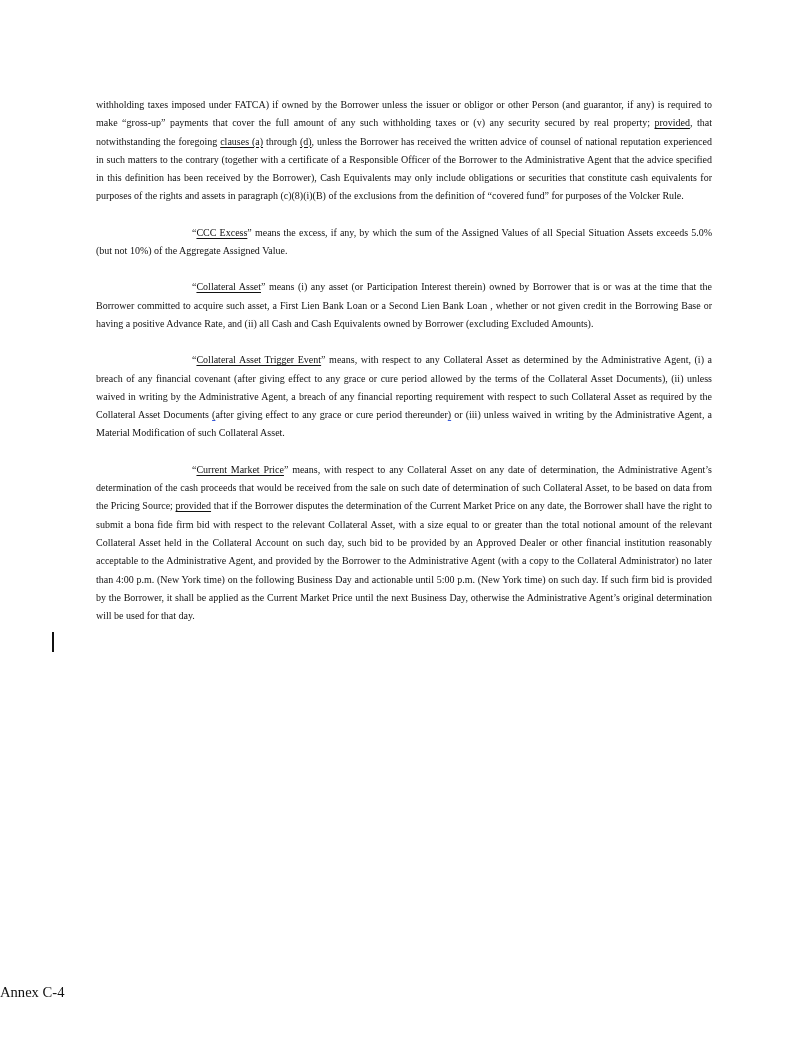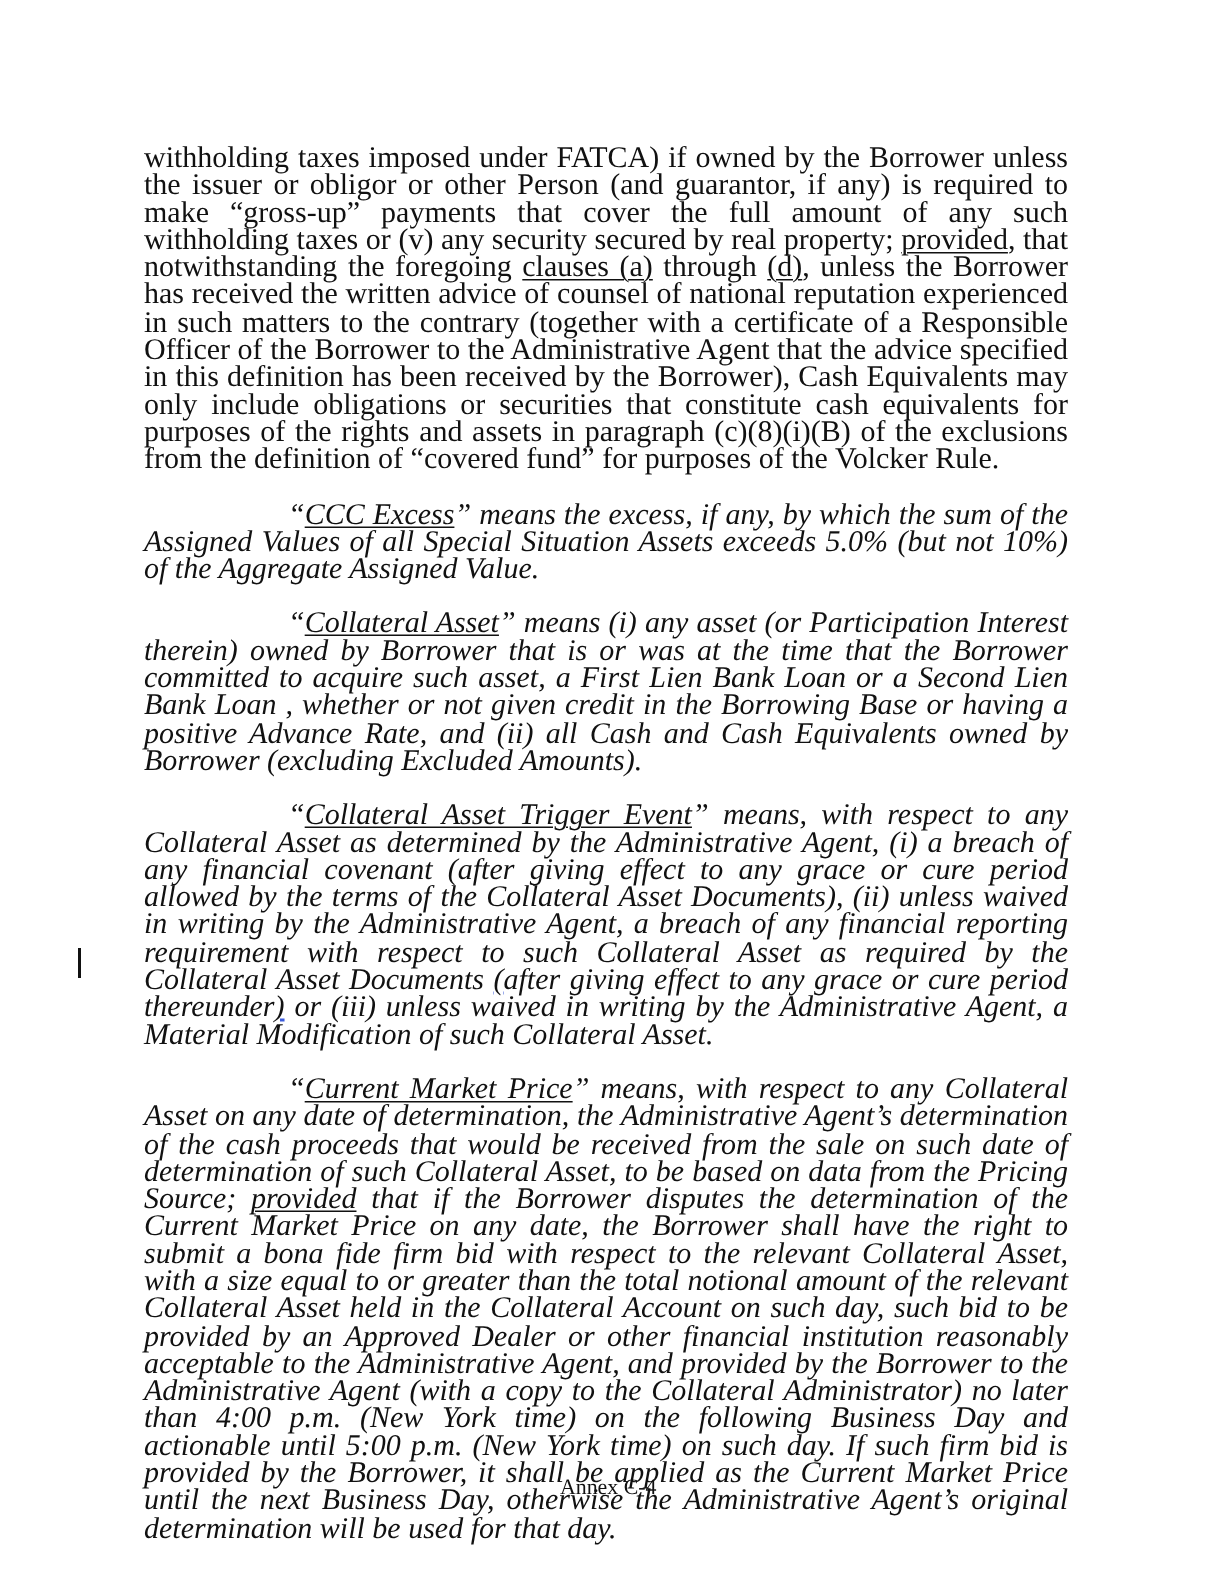--- a/index.html
+++ b/index.html
@@ -15,28 +15,27 @@
       font-family: "Liberation Serif", "DejaVu Serif", serif;
       color: #111111;
     }
     .page {
       position: absolute;
       left: 96px;
       top: 96px;
       width: 616px;
     }
     .para {
-      font-size: 20px;
+      font-size: 10px;
       line-height: 18.3px;
       text-align: justify;
       margin: 0 0 18px 0;
     }
     .para.indent {
       text-indent: 96px;
-      font-style: italic;
     }
     .u {
       text-decoration: underline;
       text-underline-offset: 2px;
       text-decoration-thickness: 1px;
     }
     .u-blue {
       text-decoration: underline;
       text-decoration-color: #3b5bdb;
       text-underline-offset: 2px;
@@ -47,21 +46,21 @@
       top: 632px;
       width: 1.5px;
       height: 20px;
       background: #111111;
     }
     .footer {
       position: absolute;
       top: 984px;
       left: 0;
       width: 811px;
-      text-align: center;
+      text-align: left;
       font-size: 14.6px;
     }
   </style>
 </head>
 <body>
 
 <div class="page">
   <p class="para">
     <span>withholding taxes imposed under FATCA) if owned by the Borrower unless the issuer or obligor or other Person (and guarantor, if any) is required to make “gross-up” payments that cover the full amount of any such withholding taxes or (v) any security secured by real property; </span><span class="u">provided</span><span>, that notwithstanding the foregoing </span><span class="u">clauses (a)</span><span> through </span><span class="u">(d)</span><span>, unless the Borrower has received the written advice of counsel of national reputation experienced in such matters to the contrary (together with a certificate of a Responsible Officer of the Borrower to the Administrative Agent that the advice specified in this definition has been received by the Borrower), Cash Equivalents may only include obligations or securities that constitute cash equivalents for purposes of the rights and assets in paragraph (c)(8)(i)(B) of the exclusions from the definition of “covered fund” for purposes of the Volcker Rule.</span>
   </p>

